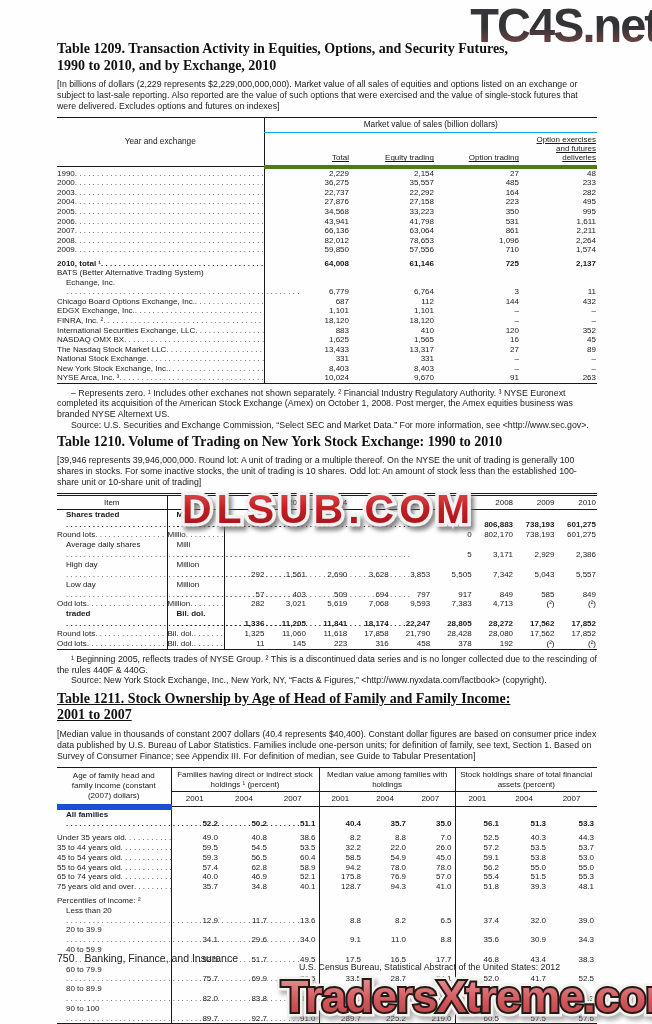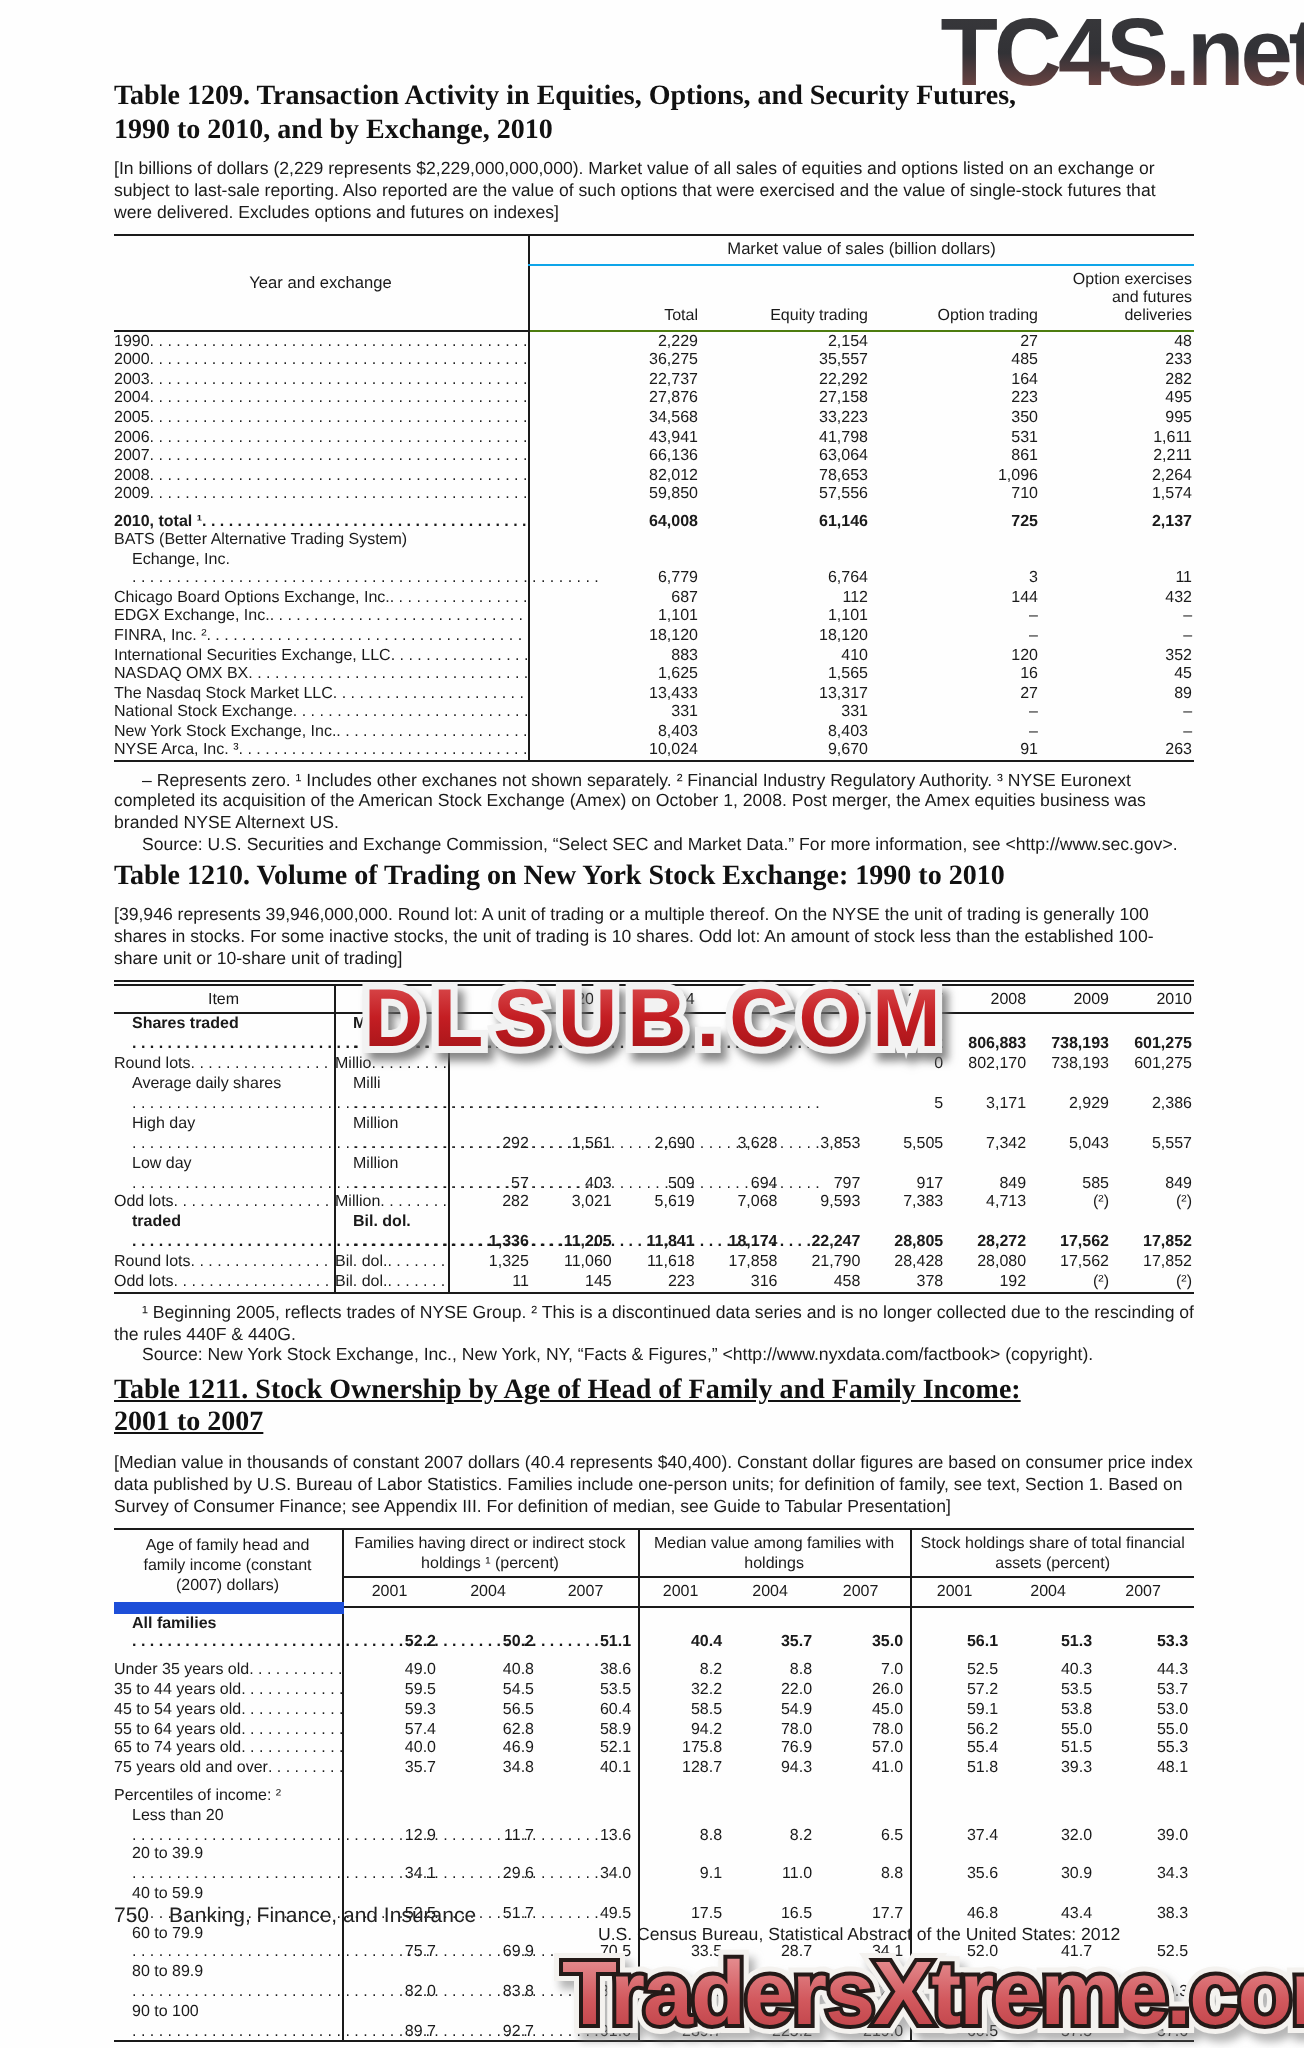--- a/index.html
+++ b/index.html
@@ -29,21 +29,21 @@
   tr.ind .flexrow{padding-left:9px;flex-direction:column;}
   tr.gap td{padding-top:4px;}
   .vl{border-left:1px solid #1a1a1a;}
 
   
   .t9{border-top:1.3px solid #1a1a1a;border-bottom:1px solid #1a1a1a;}
   .t9 thead th{vertical-align:middle;}
   .t9 .stubh{text-align:center;font-size:8.3px;}
   .t9 .spanner{text-align:center;border-bottom:1px solid #0ea5e9;font-size:8.3px;
                padding:2px 0 2px;}
-  .t9 .colh{text-align:right;vertical-align:bottom;padding:2px 1px 2px 0;border-bottom:1px solid #4d7c0f;}
+  .t9 .colh{text-align:right;vertical-align:bottom;padding:2px 1px 2px 0;border-bottom:4px solid #4d7c0f;text-decoration:underline;}
   .t9 .stubh{border-bottom:1px solid #1a1a1a;}
   .t9 .colh-wrap{width:72px;margin-left:auto;text-align:right;line-height:9.4px;}
   .t9 tbody td{line-height:9.55px;}
 
   
   .t10{border-top:3px double #1a1a1a;border-bottom:1px solid #1a1a1a;}
   .t10 thead th{border-bottom:1px solid #1a1a1a;padding:2px 1px 2px 0;}
   .t10 .ctr{text-align:center;padding-right:0;}
   .t10 .yh{text-align:right;}
   .t10 tbody td{line-height:9.9px;}

